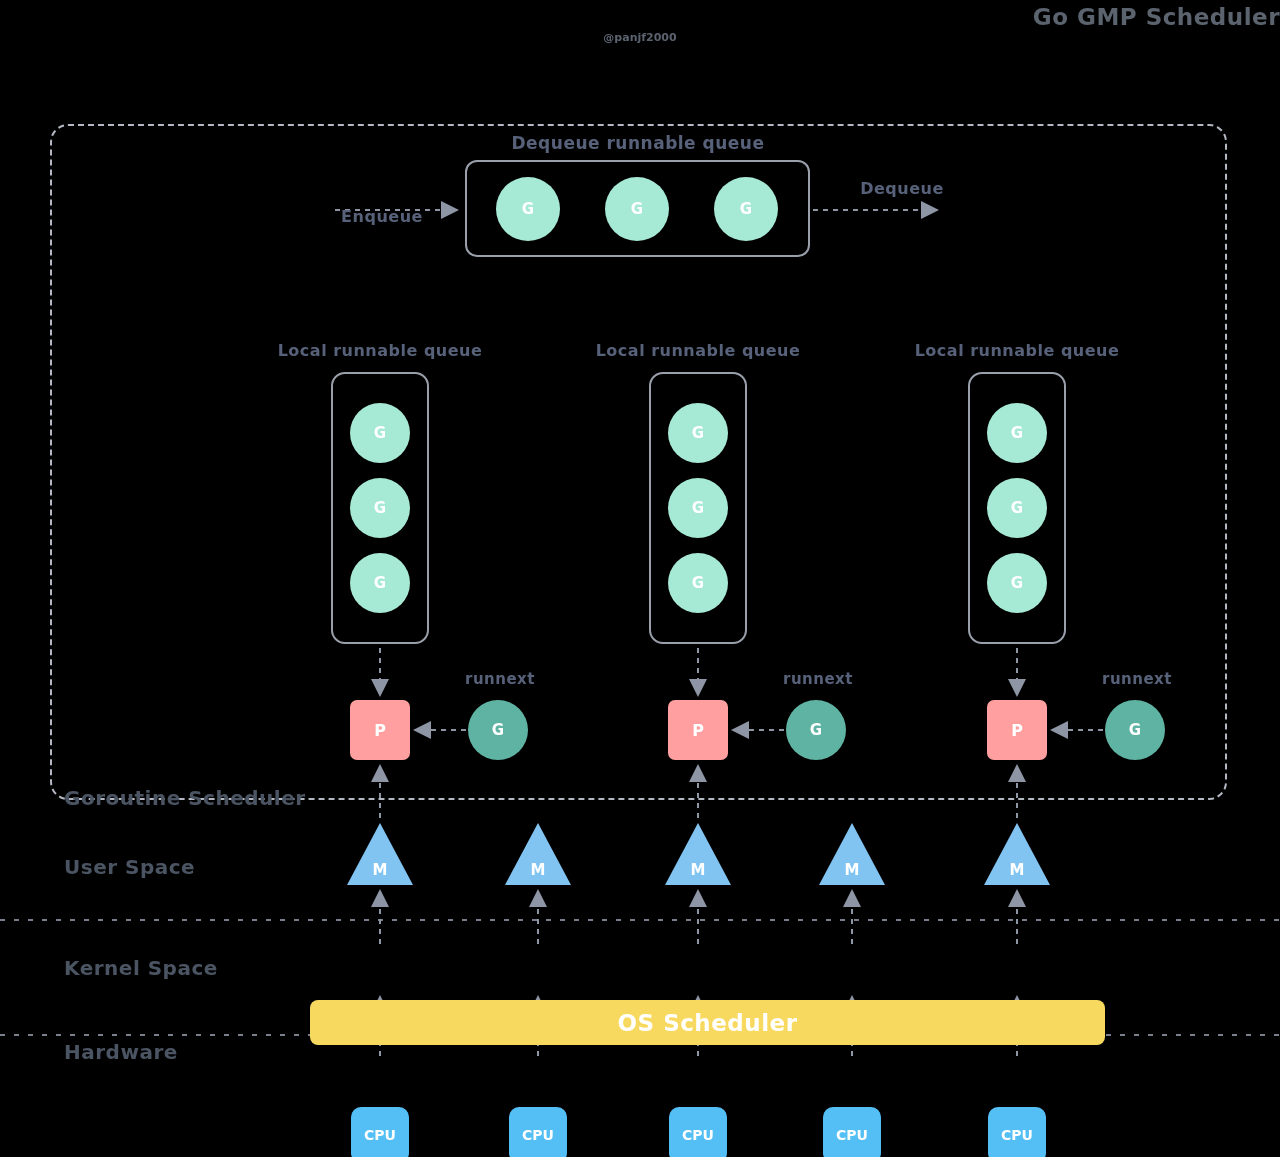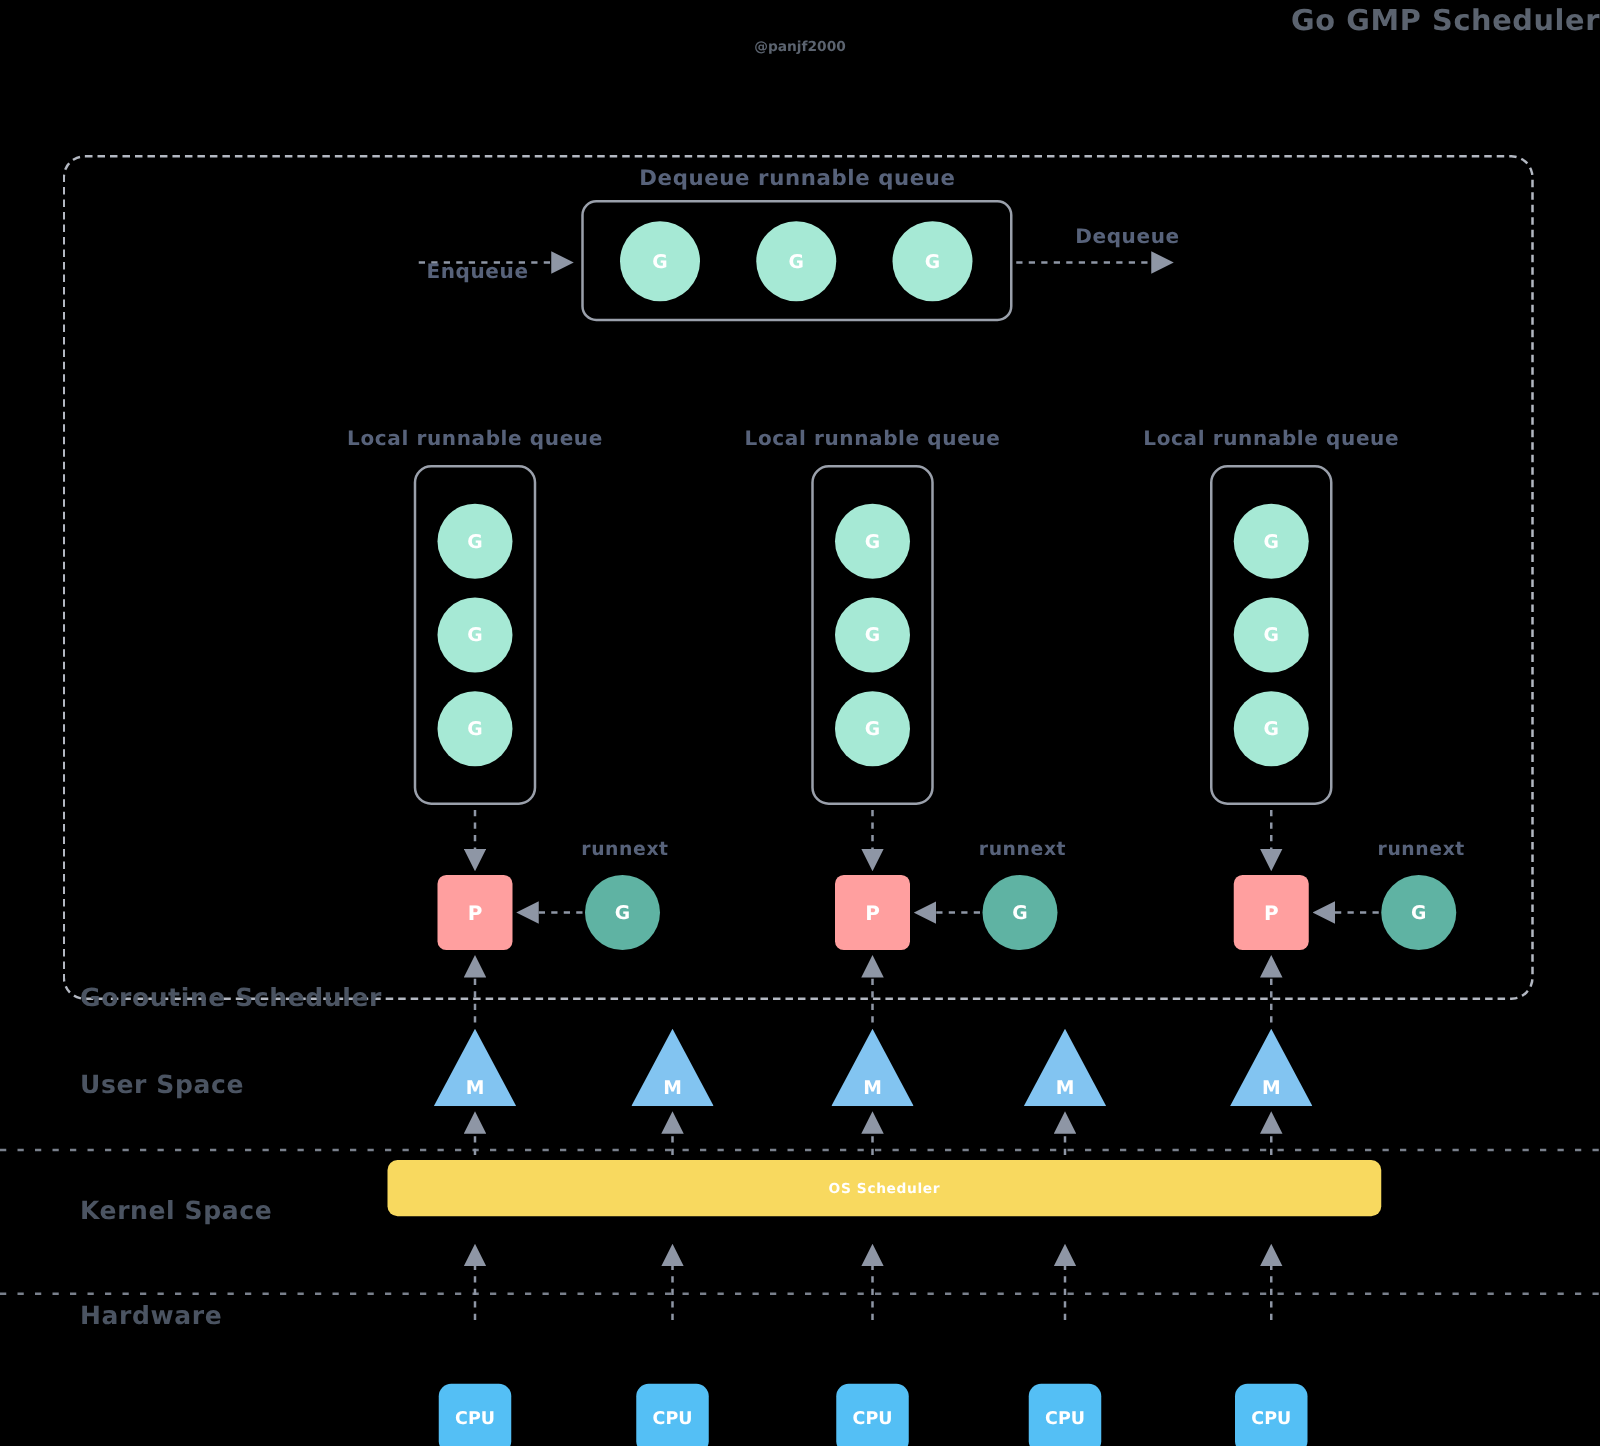--- a/index.html
+++ b/index.html
@@ -28,23 +28,23 @@
   .g-big{width:64px;height:64px;}
   .g-small{width:60px;height:60px;}
   .g-runnext{background:var(--runnext-g);}
   .p-square{position:absolute;width:60px;height:60px;border-radius:7px;background:var(--processor);
          color:var(--shape-text);display:flex;align-items:center;justify-content:center;
          font-weight:bold;font-size:16px;}
   .m-triangle{position:absolute;width:66px;height:62px;background:var(--machine);
          clip-path:polygon(50% 0,100% 100%,0 100%);}
   .m-triangle span{position:absolute;left:0;bottom:6px;width:100%;text-align:center;
          color:var(--shape-text);font-weight:bold;font-size:15px;}
-  .os-bar{position:absolute;left:310px;top:928px;width:795px;height:45px;border-radius:8px;
+  .os-bar{position:absolute;left:310px;top:1000px;width:795px;height:45px;border-radius:8px;
          background:var(--os-scheduler);color:var(--shape-text);display:flex;align-items:center;
-         justify-content:center;font-weight:bold;font-size:11px;letter-spacing:.5px;}
+         justify-content:center;font-weight:bold;font-size:23px;letter-spacing:.5px;}
   .cpu-box{position:absolute;width:58px;height:56px;border-radius:10px;background:var(--cpu);
          color:var(--shape-text);display:flex;align-items:center;justify-content:center;
          font-weight:bold;font-size:14px;margin-top:44px;}
 </style>
 </head>
 <body>
 
 <div class="canvas">
 
   <svg class="arrows">

